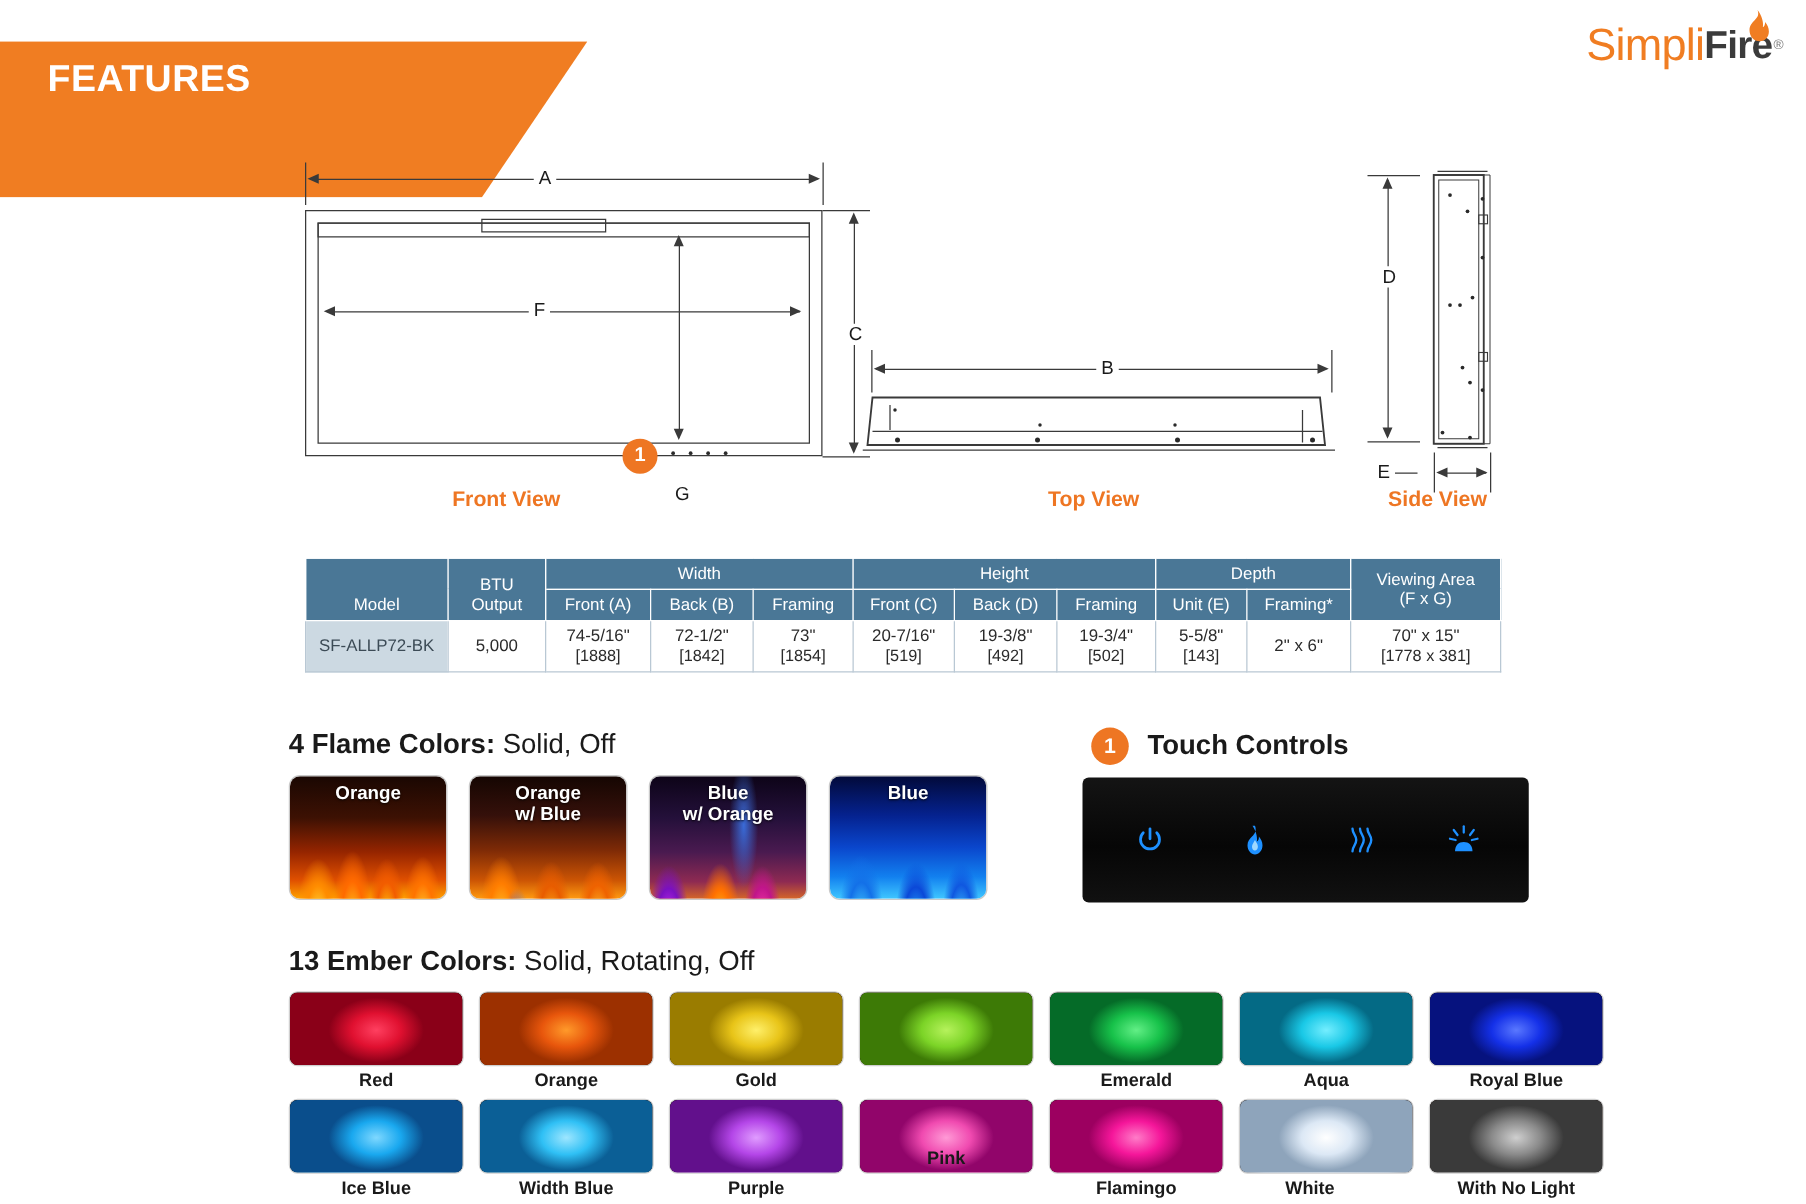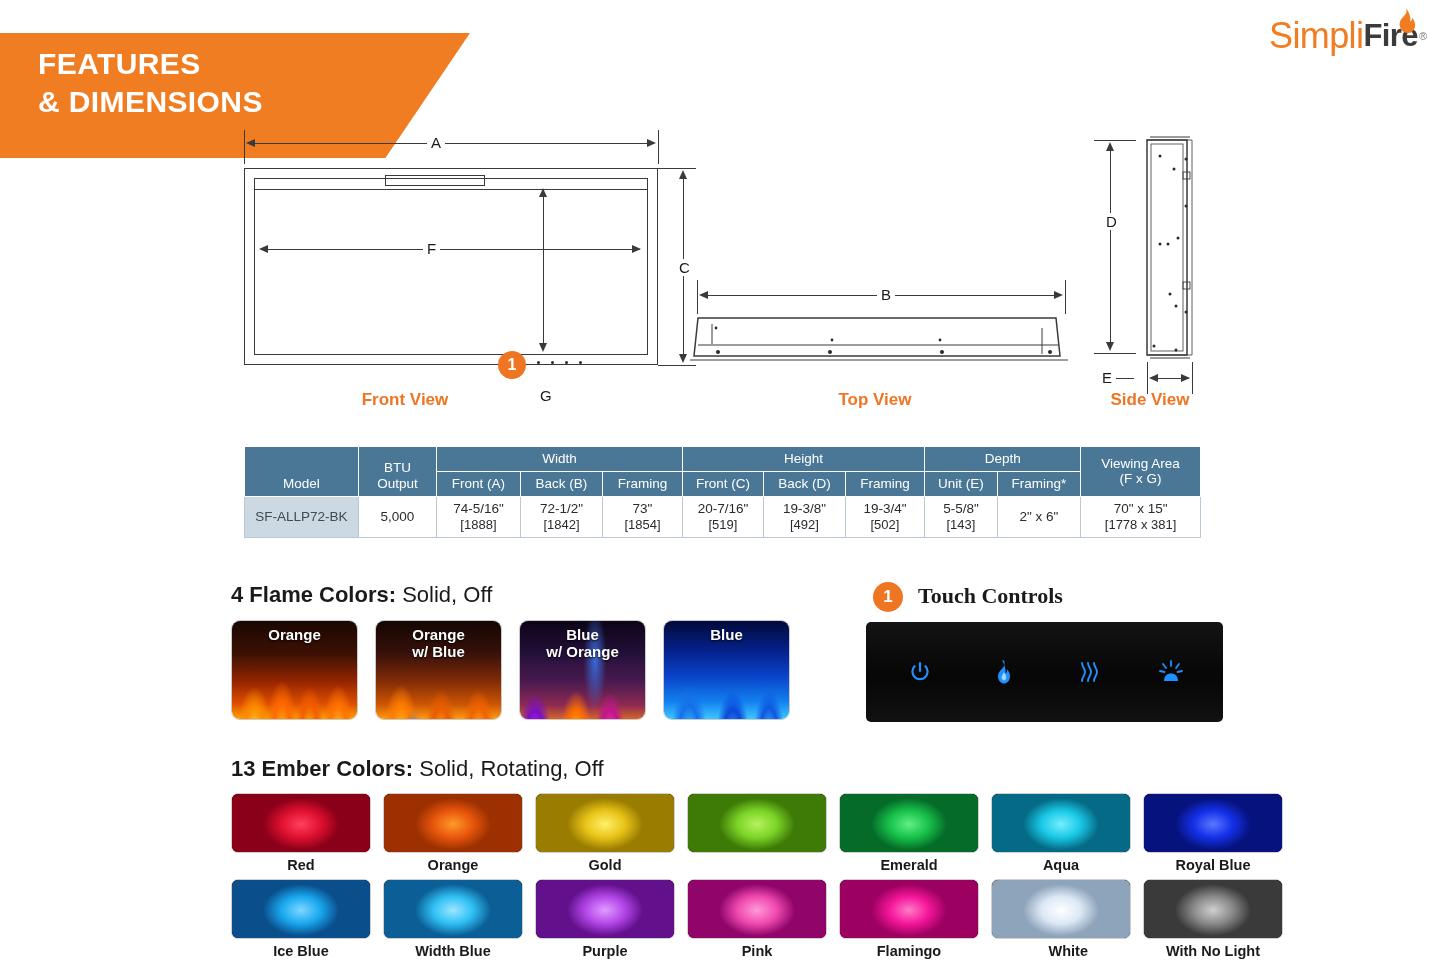--- a/index.html
+++ b/index.html
@@ -118,21 +118,20 @@
   .ember-label{
     position:absolute; width:140px; text-align:center;
     font-size:14.5px; font-weight:bold; color:#1a1a1a;
   }
 </style>
 </head>
 <body>
 
 <div id="header-banner">
   <div class="ln">FEATURES</div>
-  <div class="ln">&amp; DIMENSIONS</div>
 </div>
 
 <div id="logo">
   <span class="simpli">Simpli</span>
     <span class="fire">Fire</span>
     <span class="reg">®</span>
   <svg class="flame-mark" viewBox="0 0 22 26">
     <path d="M11 0c1.6 4.2-.4 6.2-2.3 8.2C6.6 10.4 4.6 12.5 4.6 16c0 5.2 3.4 9 8.2 9 4.1 0 7.3-3.3 7.3-7.8 0-3.1-1.3-5.4-3.1-7.6.2 2.1-.5 3.6-1.7 4.2.7-3.9-.9-9.6-4.3-13.8z" fill="#f07d22"></path>
   </svg>
 </div>
@@ -366,21 +365,21 @@
       radial-gradient(ellipse 22px 64px at 20% 118%, #49d7ff 0%, #1370e8 48%, rgba(5,20,90,0) 82%),
       radial-gradient(ellipse 20px 58px at 55% 120%, #2bb6ff 0%, #0b48d8 50%, rgba(5,15,90,0) 84%),
       radial-gradient(ellipse 18px 54px at 84% 116%, #3fc8ff 0%, #0f57e0 50%, rgba(5,15,90,0) 84%),
       linear-gradient(180deg, #020a3a 0%, #05228f 32%, #0a46cc 58%, #1280ef 82%, #3fc6ff 100%)"></div>
   <div class="flame-label">
     <div>Blue</div>
   </div>
 </div>
 
 <div class="callout" style="left:873px; top:582px; width:30px; height:30px; font-size:17px;">1</div>
-<div class="sec-head" style="left:918px; top:583px; font-weight:bold;font-family:Liberation Serif, serif;">
+<div class="sec-head" style="left:918px; top:583px; font-weight:bold;">
   <b>Touch Controls</b>
 </div>
 
 <div id="touch-panel">
   <svg class="tc-icon" style="left:42px;" width="24" height="24" viewBox="0 0 24 24">
     <g stroke="#1e90ff" stroke-width="2.2" fill="none" stroke-linecap="round">
       <path d="M12 3 L12 11"></path>
       <path d="M6.6 6.2 A7.6 7.6 0 1 0 17.4 6.2"></path>
     </g>
   </svg>
@@ -450,26 +449,26 @@
       <div style="position: absolute; inset: 0px; background: radial-gradient(38px 26px at 50% 52%, rgb(158, 230, 255) 0%, rgb(47, 192, 245) 52%, rgb(11, 95, 150) 100%), radial-gradient(70px 18px at 50% 104%, rgb(47, 192, 245) 0%, rgb(11, 95, 150) 72%, rgb(18, 8, 5) 100%), linear-gradient(rgb(21, 10, 4) 0%, rgb(42, 18, 5) 26%, rgb(11, 95, 150) 62%, rgb(47, 192, 245) 100%);"></div>
     </div>
     <div class="ember-label" style="left: 383px; top: 943px;">Width Blue</div>
     <div class="ember-sw" style="left: 535px; top: 879px;">
       <div style="position: absolute; inset: 0px; background: radial-gradient(38px 26px at 50% 52%, rgb(224, 156, 255) 0%, rgb(180, 70, 232) 52%, rgb(98, 16, 140) 100%), radial-gradient(70px 18px at 50% 104%, rgb(180, 70, 232) 0%, rgb(98, 16, 140) 72%, rgb(18, 8, 5) 100%), linear-gradient(rgb(21, 10, 4) 0%, rgb(42, 18, 5) 26%, rgb(98, 16, 140) 62%, rgb(180, 70, 232) 100%);"></div>
     </div>
     <div class="ember-label" style="left: 535px; top: 943px;">Purple</div>
     <div class="ember-sw" style="left: 687px; top: 879px;">
       <div style="position: absolute; inset: 0px; background: radial-gradient(38px 26px at 50% 52%, rgb(255, 154, 214) 0%, rgb(240, 74, 176) 52%, rgb(145, 5, 106) 100%), radial-gradient(70px 18px at 50% 104%, rgb(240, 74, 176) 0%, rgb(145, 5, 106) 72%, rgb(18, 8, 5) 100%), linear-gradient(rgb(21, 10, 4) 0%, rgb(42, 18, 5) 26%, rgb(145, 5, 106) 62%, rgb(240, 74, 176) 100%);"></div>
     </div>
-    <div class="ember-label" style="left: 687px; top: 943px;">Pink</div>
+    <div class="ember-label" style="left: 687px; top: 919px;">Pink</div>
     <div class="ember-sw" style="left: 839px; top: 879px;">
       <div style="position: absolute; inset: 0px; background: radial-gradient(38px 26px at 50% 52%, rgb(255, 124, 200) 0%, rgb(245, 22, 154) 52%, rgb(156, 0, 96) 100%), radial-gradient(70px 18px at 50% 104%, rgb(245, 22, 154) 0%, rgb(156, 0, 96) 72%, rgb(18, 8, 5) 100%), linear-gradient(rgb(21, 10, 4) 0%, rgb(42, 18, 5) 26%, rgb(156, 0, 96) 62%, rgb(245, 22, 154) 100%);"></div>
     </div>
     <div class="ember-label" style="left: 839px; top: 943px;">Flamingo</div>
     <div class="ember-sw" style="left: 991px; top: 879px;">
       <div style="position: absolute; inset: 0px; background: radial-gradient(38px 26px at 50% 52%, rgb(255, 255, 255) 0%, rgb(220, 232, 245) 52%, rgb(142, 164, 187) 100%), radial-gradient(70px 18px at 50% 104%, rgb(220, 232, 245) 0%, rgb(142, 164, 187) 72%, rgb(18, 8, 5) 100%), linear-gradient(rgb(21, 10, 4) 0%, rgb(42, 18, 5) 26%, rgb(142, 164, 187) 62%, rgb(220, 232, 245) 100%);"></div>
     </div>
-    <div class="ember-label" style="left: 948px; top: 943px; text-align: right;">White</div>
+    <div class="ember-label" style="left: 978px; top: 943px;">White</div>
     <div class="ember-sw" style="left: 1143px; top: 879px;">
       <div style="position: absolute; inset: 0px; background: radial-gradient(38px 26px at 50% 52%, rgb(207, 207, 207) 0%, rgb(138, 138, 138) 52%, rgb(58, 58, 58) 100%), radial-gradient(70px 18px at 50% 104%, rgb(138, 138, 138) 0%, rgb(58, 58, 58) 72%, rgb(18, 8, 5) 100%), linear-gradient(rgb(21, 10, 4) 0%, rgb(42, 18, 5) 26%, rgb(58, 58, 58) 62%, rgb(138, 138, 138) 100%);"></div>
     </div>
     <div class="ember-label" style="left: 1143px; top: 943px;">With No Light</div>
   </div>
 
 </body></html>

